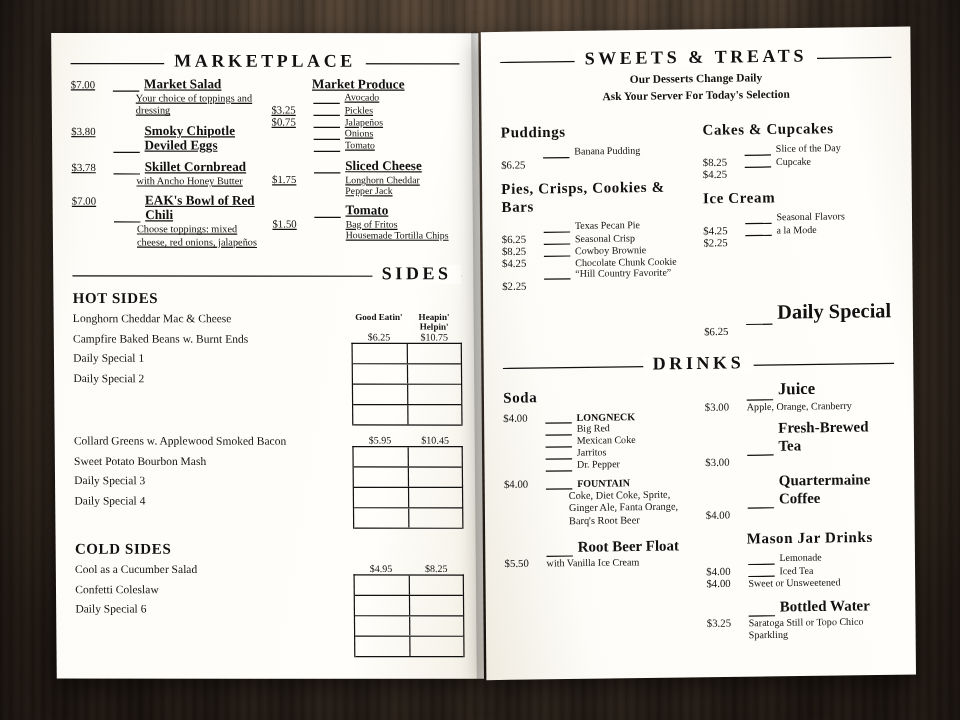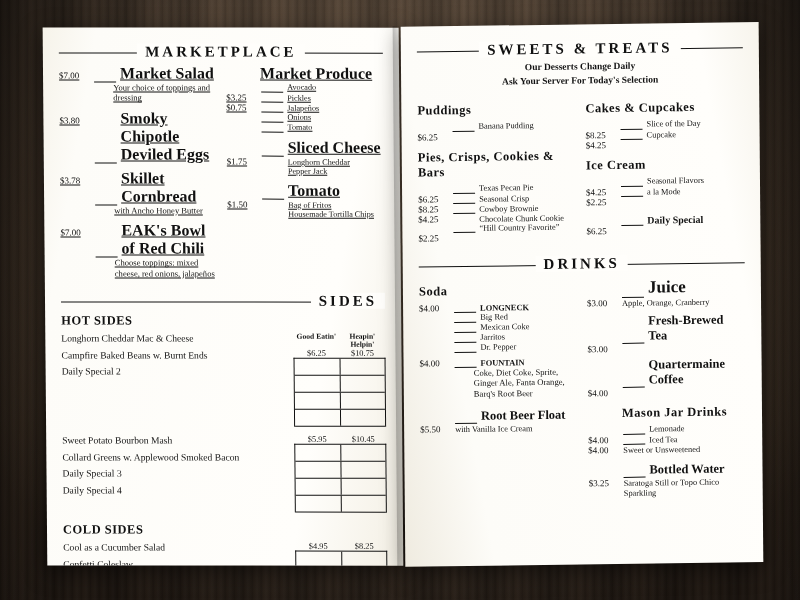--- a/index.html
+++ b/index.html
@@ -74,21 +74,21 @@
   .cols{display:flex;gap:10px;}
   .col{flex:1;}
   .item{margin-bottom:6px;text-decoration:underline;}
   .row{display:flex;align-items:baseline;}
   .price{
     width:32px;flex:0 0 32px;text-align:left;font-size:9px;padding-right:3px;
   }
   .line{
     flex:0 0 22px;border-bottom:1px solid #111;height:9px;margin-right:4px;align-self:flex-end;
   }
-  .nm{font-weight:bold;font-size:16px;}
+  .nm{font-weight:bold;font-size:11px;}
   .desc{font-size:8.6px;line-height:1.22;margin-left:54px;}
 
   .sub-head{font-weight:bold;font-size:12.5px;letter-spacing:0.5px;margin:4px 0 4px 0;}
 
   
   .sides-wrap{display:flex;}
   .sides-list{flex:1;}
   .sides-grid{width:92px;flex:0 0 92px;margin-left:6px;}
   .grid-hdr{display:flex;font-size:7.6px;font-weight:bold;text-align:center;line-height:1.05;}
   .grid-hdr div{flex:1;}
@@ -234,20 +234,21 @@
       <div class="sec-head" style="margin-top:8px;text-align:right;">
         <span class="txt">SIDES</span>
       </div>
 
       <div class="sub-head">HOT SIDES</div>
 
       <div class="sides-wrap">
         <div class="sides-list">
           <div class="dish">Longhorn Cheddar Mac &amp; Cheese</div>
           <div class="dish">Campfire Baked Beans w. Burnt Ends</div>
+          <div class="dish">Daily Special 1</div>
           <div class="dish">Daily Special 2</div>
         </div>
         <div class="sides-grid">
           <div class="grid-hdr">
             <div>Good Eatin'</div>
             <div>Heapin' Helpin'</div>
           </div>
           <div class="grid-prices">
             <div>$6.25</div>
             <div>$10.75</div>
@@ -268,22 +269,22 @@
             <div class="gr">
                 <div></div>
                 <div></div>
               </div>
           </div>
         </div>
       </div>
 
       <div class="sides-wrap" style="margin-top:8px;">
         <div class="sides-list">
+          <div class="dish">Collard Greens w. Applewood Smoked Bacon</div>
           <div class="dish">Sweet Potato Bourbon Mash</div>
-          <div class="dish">Collard Greens w. Applewood Smoked Bacon</div>
           <div class="dish">Daily Special 3</div>
           <div class="dish">Daily Special 4</div>
         </div>
         <div class="sides-grid">
           <div class="grid-prices">
             <div>$5.95</div>
             <div>$10.45</div>
           </div>
           <div class="grid">
             <div class="gr">
@@ -422,21 +423,21 @@
               <span class="line"></span>
               <span class="note">a la Mode</span>
             </div>
           <div class="row">
               <span class="price">$2.25</span>
             </div>
 
           <div class="row" style="margin-top:8px;">
             <span class="price"></span>
               <span class="line"></span>
-            <span class="nm" style="font-size:10px;">Daily Special</span>
+            <span class="nm" style="font-size:17px;margin-top:36px;">Daily Special</span>
           </div>
           <div class="row">
               <span class="price">$6.25</span>
             </div>
 
         </div>
       </div>
 
       <div class="sec-head" style="margin-top:14px;">
         <span class="txt">DRINKS</span>
@@ -491,21 +492,21 @@
               <span class="note">with Vanilla Ice Cream</span>
             </div>
 
         </div>
 
         <div class="col">
 
           <div class="row">
               <span class="price"></span>
               <span class="line"></span>
-              <span class="nm" style="font-size:17px;">Juice</span>
+              <span class="nm" style="font-size:14px;">Juice</span>
             </div>
           <div class="row">
               <span class="price">$3.00</span>
               <span class="note">Apple, Orange, Cranberry</span>
             </div>
 
           <div class="row" style="margin-top:6px;">
               <span class="price"></span>
               <span class="line"></span>
               <span class="nm" style="font-size:12.5px;">Fresh-Brewed Tea</span>

